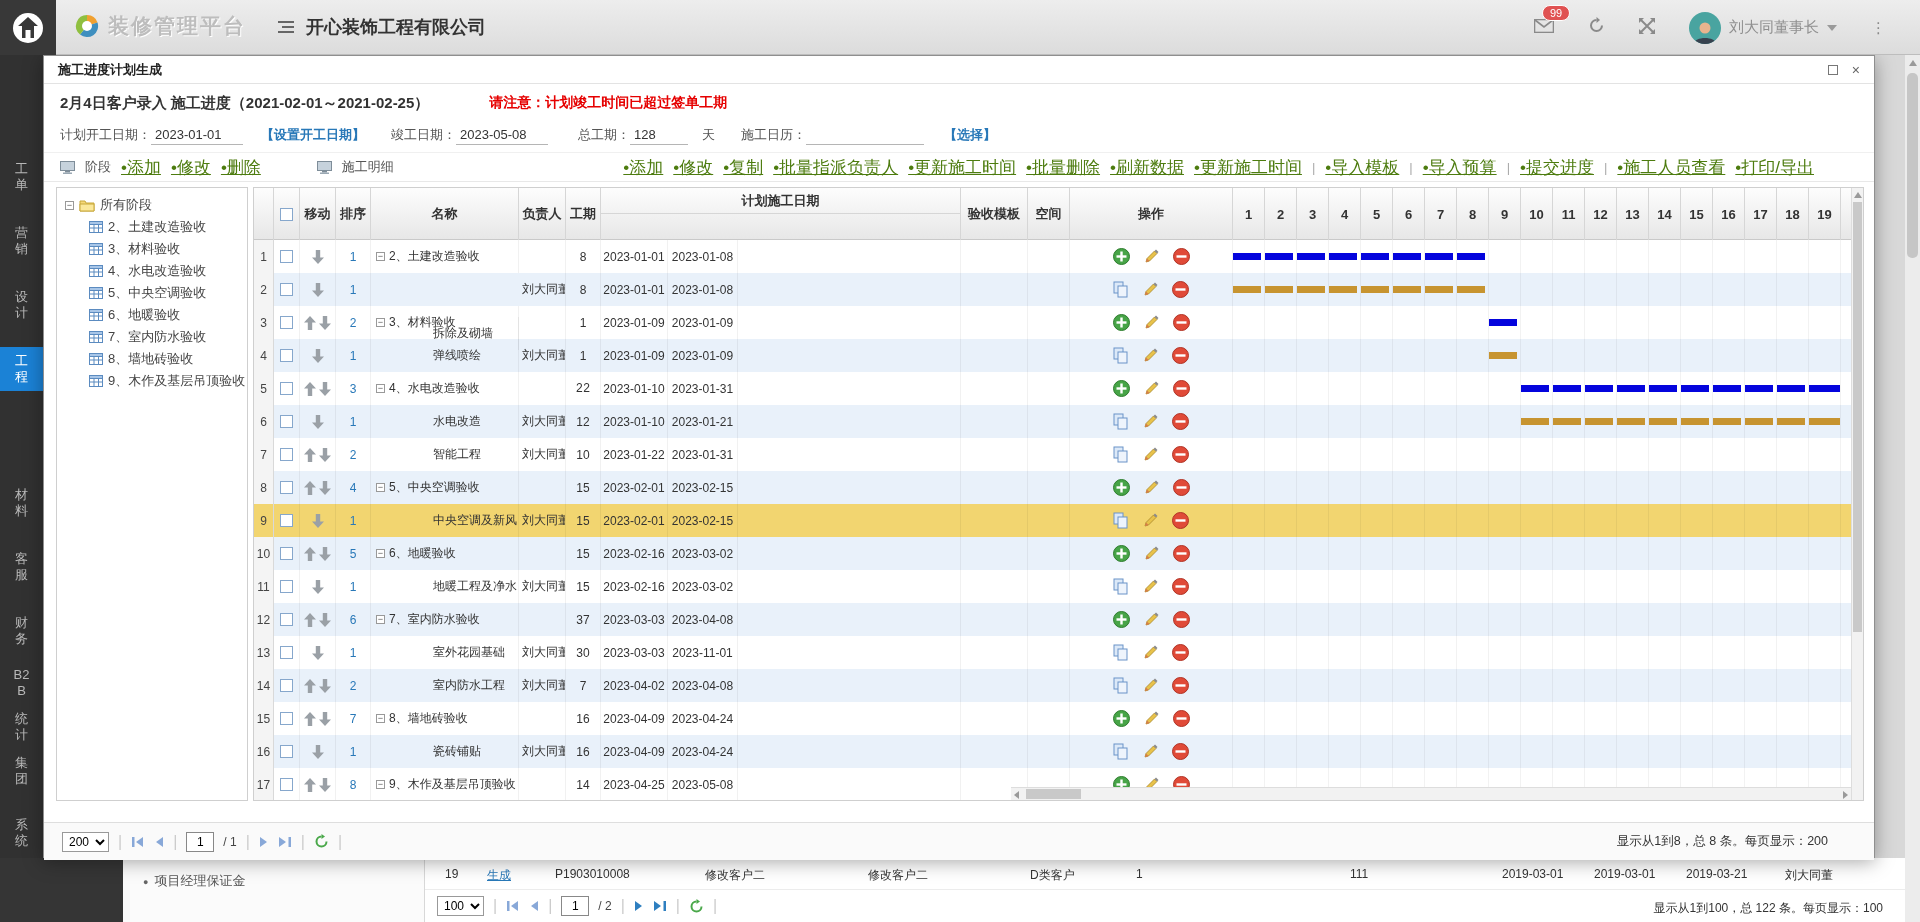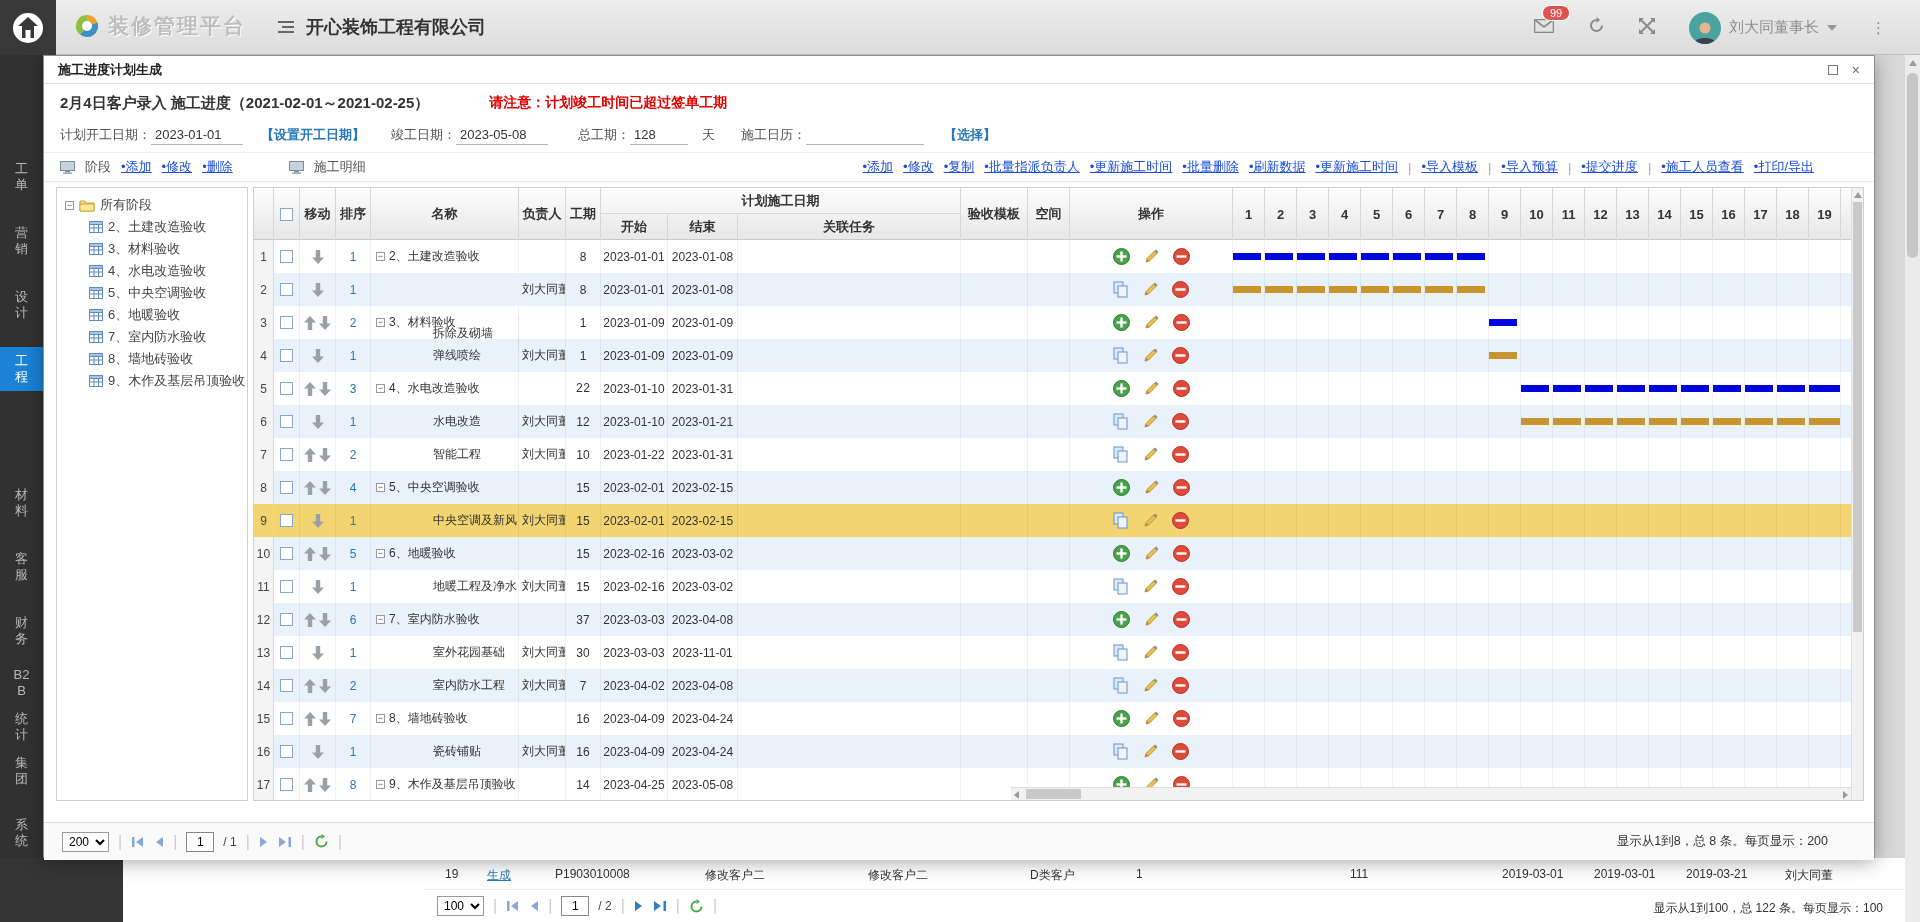--- a/index.html
+++ b/index.html
@@ -71,21 +71,21 @@
   #dlg-heading { font-size:15px; font-weight:bold; color:#333; }
   #dlg-warning { font-size:14px; font-weight:600; }
   #dlg-form-row { height:34px; display:flex; align-items:center; padding:0 16px; font-size:13px; color:#555; }
   .fld-input { border:none; border-bottom:1px solid #b5b5b5; font-size:13px; color:#333;
     padding:2px 4px; outline:none; background:transparent; font-family:inherit; }
   .brk-link { color:#2878b8; font-weight:bold; cursor:pointer; font-size:13px; }
   #dlg-tools-row { height:30px; display:flex; align-items:center; padding:0 16px;
     border-top:1px solid #f0f0f0; border-bottom:1px solid #e8e8e8; font-size:13px; color:#555; }
   .tool-group { display:flex; align-items:center; gap:10px; }
   .tool-links { display:flex; align-items:center; gap:10px; }
-  .tool-links a { color:#1d4ed8; text-decoration:underline; font-size:13px; cursor:pointer; white-space:nowrap; }
+  .tool-links a { color:#4d7c0f; text-decoration:underline; font-size:17px; cursor:pointer; white-space:nowrap; }
   .tool-sep { color:#aaa; text-decoration:none !important; }
   #detail-links { margin-left:auto; padding-right:44px; }
 
   
   #dlg-body { position:relative; height:627px; margin-top:5px; }
   #tree-panel { position:absolute; left:12px; top:0; width:192px; height:614px;
     border:1px solid #cfcfcf; background:#fff; overflow:hidden; padding:6px 0 0 8px; }
   .tree-row { display:flex; align-items:center; gap:5px; height:22px; font-size:13px; color:#444;
     white-space:nowrap; cursor:pointer; }
   .tree-child { padding-left:24px; }
@@ -217,20 +217,25 @@
     <div class="sbitem" style="top: 490px;"><span class="inner">客服</span></div>
     <div class="sbitem" style="top: 554px;"><span class="inner">财务</span></div>
     <div class="sbitem" style="top: 606px;"><span class="inner">B2B</span></div>
     <div class="sbitem" style="top: 650px;"><span class="inner">统计</span></div>
     <div class="sbitem" style="top: 694px;"><span class="inner">集团</span></div>
     <div class="sbitem" style="top: 756px;"><span class="inner">系统</span></div>
   </div>
 
 <div id="bottom-strip">
   <div id="bs-dark"></div>
+  <div id="bs-menu">
+    <div id="bs-menu-item">
+      <span class="bullet">●</span><span>项目经理保证金</span>
+    </div>
+  </div>
   <div id="bs-content">
     <div id="bs-row">
       <span style="left:20px">19</span>
       <span style="left:62px" class="blue-link">生成</span>
       <span style="left:130px">P1903010008</span>
       <span style="left:280px">修改客户二</span>
       <span style="left:443px">修改客户二</span>
       <span style="left:605px">D类客户</span>
       <span style="left:711px">1</span>
       <span style="left:925px">111</span>
@@ -443,25 +448,20 @@
               <span>名称</span>
             </div>
             <div class="hcell" style="width: 47px;">
               <span>负责人</span>
             </div>
             <div class="hcell" style="width: 35px;">
               <span>工期</span>
             </div>
             <div class="hgroup" style="width: 360px;">
               <div class="hgroup-top">计划施工日期</div>
-              <div class="hgroup-bot">
-                <div class="hcell" style="width: 67px;">开始</div>
-                <div class="hcell" style="width: 70px;">结束</div>
-                <div class="hcell" style="width: 223px;">关联任务</div>
-              </div>
             </div>
             <div class="hcell" style="width: 67px;">
               <span>验收模板</span>
             </div>
             <div class="hcell" style="width: 42px;">
               <span>空间</span>
             </div>
             <div class="hcell" style="width: 163px;">
               <span>操作</span>
             </div>

